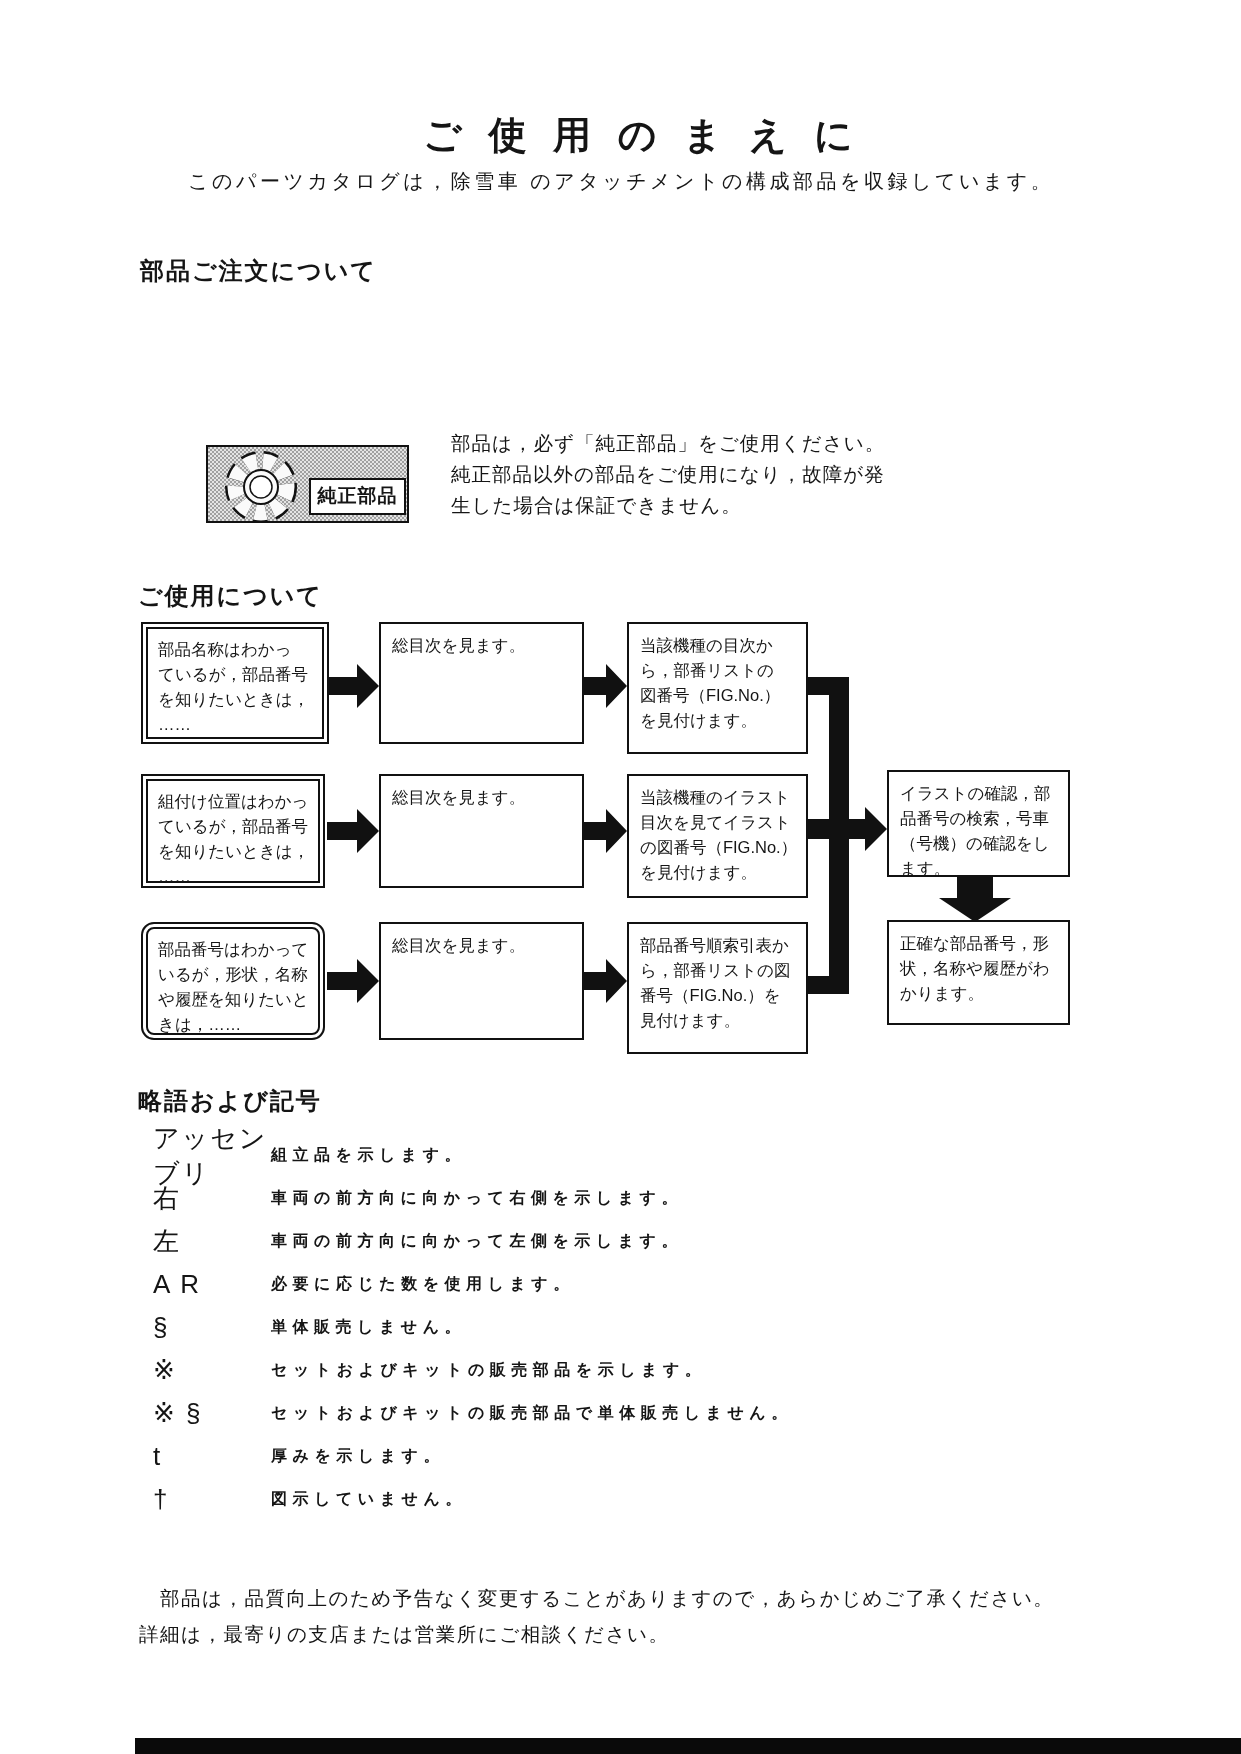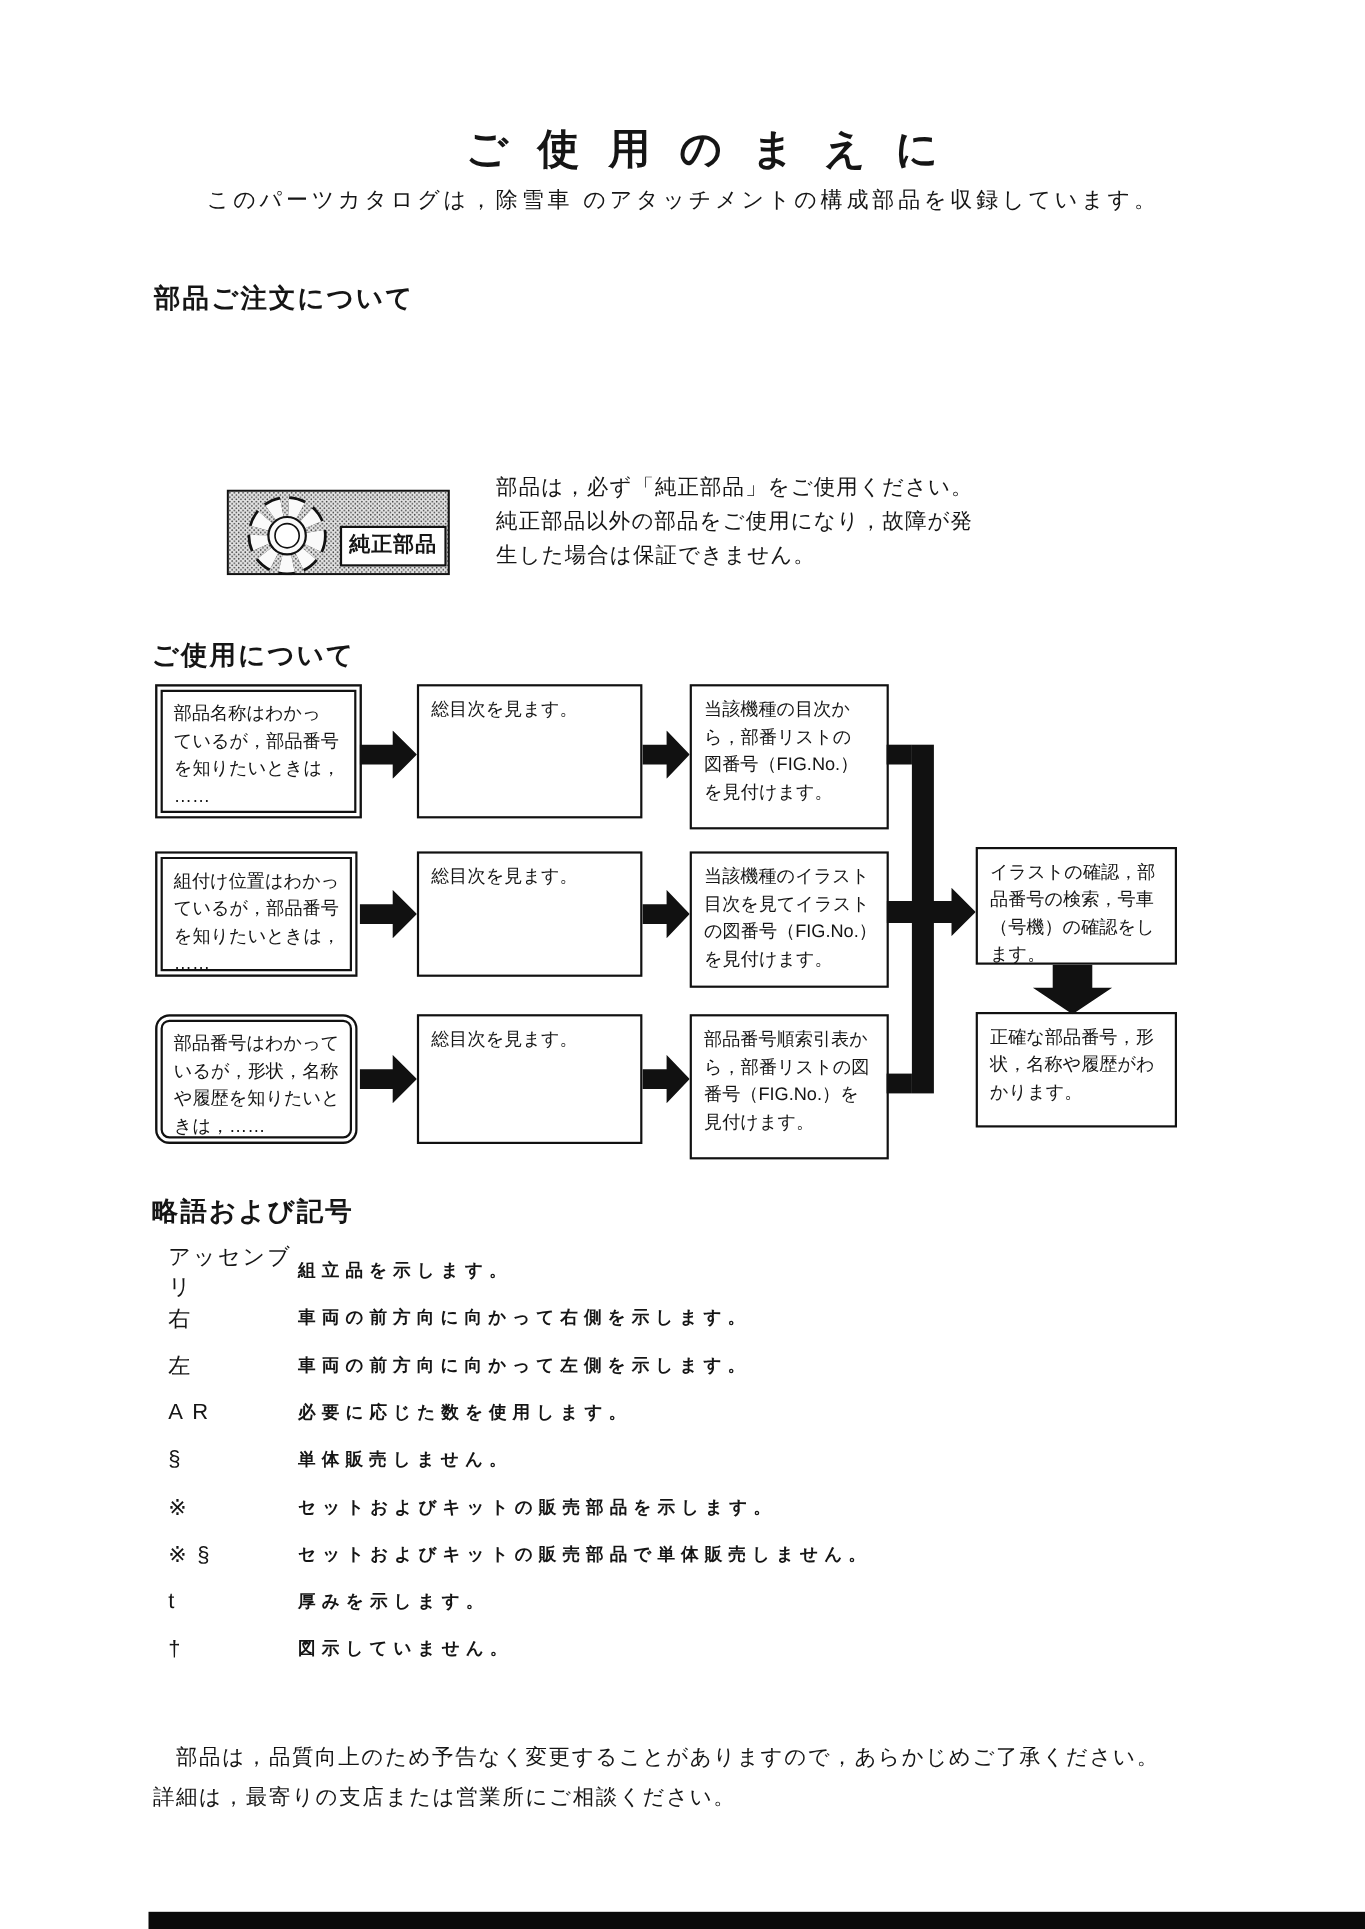--- a/index.html
+++ b/index.html
@@ -35,21 +35,21 @@
   }
   .fstart{
     box-shadow:inset 0 0 0 3px #fff, inset 0 0 0 5px #111;
     padding:13px 8px 8px 15px;
   }
   .bar{position:absolute;background:#111;}
   .arrow-svg{position:absolute;display:block;}
   
   .abbr-list{left:110px;top:1134px;}
   .abbr-row{display:flex;height:43px;align-items:center;}
-  .abbr-term{width:118px;font-size:20px;letter-spacing:2px;flex:none;}
+  .abbr-term{width:118px;font-size:26px;letter-spacing:2px;flex:none;}
   .abbr-desc{font-size:16px;letter-spacing:5.5px;white-space:pre;font-weight:bold;}
   .footer-note{
     left:96px;top:1580px;width:1060px;font-size:19.5px;line-height:36px;
     letter-spacing:1.5px;white-space:pre-line;
   }
   .bottom-strip{left:92px;top:1738px;width:1149px;height:16px;background:#0a0a0a;}
 </style>
 </head>
 <body>
 

